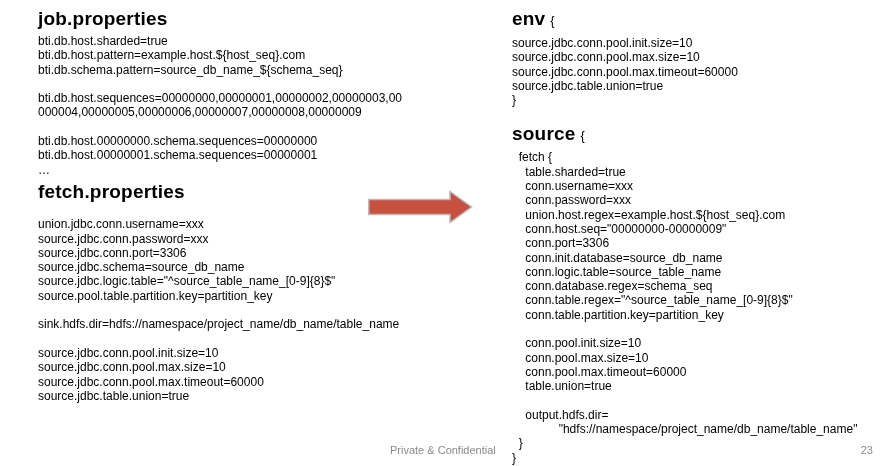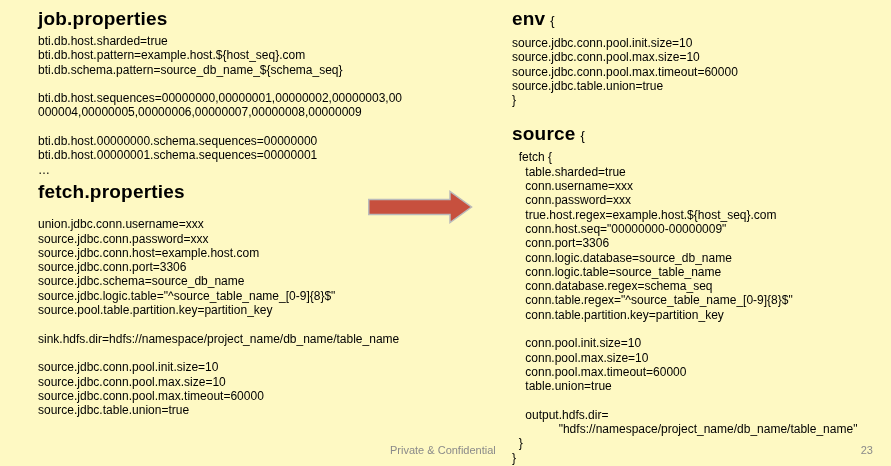--- a/index.html
+++ b/index.html
@@ -1,21 +1,21 @@
 <!DOCTYPE html>
 <html><head>
 <meta charset="utf-8">
 <style>
   html, body { margin: 0; padding: 0; }
   body { background: #888; }
   .slide {
     position: relative;
     width: 891px;
     height: 466px;
-    background: #fef9c3;
+    background: #ffffff;
     overflow: hidden;
     font-family: "Liberation Sans", sans-serif;
     color: #000000;
   }
   .col {
     position: absolute;
     top: 8px;
   }
   .col-left  { left: 38px;  width: 445px; }
   .col-right { left: 512px; width: 372px; }
@@ -83,21 +83,20 @@
         <div class="code-line">bti.db.host.00000000.schema.sequences=00000000</div>
         <div class="code-line">bti.db.host.00000001.schema.sequences=00000001</div>
         <div class="code-line">…</div>
       </div>
 
     <h1 class="section-title title-fetch">fetch.properties</h1>
     <div class="code-block">
         <div class="code-line"></div>
         <div class="code-line">union.jdbc.conn.username=xxx</div>
         <div class="code-line">source.jdbc.conn.password=xxx</div>
-        <div class="code-line">source.jdbc.conn.host=example.host.com</div>
         <div class="code-line">source.jdbc.conn.port=3306</div>
         <div class="code-line">source.jdbc.schema=source_db_name</div>
         <div class="code-line">source.jdbc.logic.table="^source_table_name_[0-9]{8}$"</div>
         <div class="code-line">source.pool.table.partition.key=partition_key</div>
         <div class="code-line"></div>
         <div class="code-line">sink.hdfs.dir=hdfs://namespace/project_name/db_name/table_name</div>
         <div class="code-line"></div>
         <div class="code-line">source.jdbc.conn.pool.init.size=10</div>
         <div class="code-line">source.jdbc.conn.pool.max.size=10</div>
         <div class="code-line">source.jdbc.conn.pool.max.timeout=60000</div>
@@ -124,24 +123,24 @@
       </div>
 
     <h1 class="section-title title-source">
       <span>source</span><span class="brace">{</span>
     </h1>
     <div class="code-block">
         <div class="code-line">  fetch {</div>
         <div class="code-line">    table.sharded=true</div>
         <div class="code-line">    conn.username=xxx</div>
         <div class="code-line">    conn.password=xxx</div>
-        <div class="code-line">    true.host.regex=example.host.${host_seq}.com</div>
+        <div class="code-line">    union.host.regex=example.host.${host_seq}.com</div>
         <div class="code-line">    conn.host.seq="00000000-00000009"</div>
         <div class="code-line">    conn.port=3306</div>
-        <div class="code-line">    conn.logic.database=source_db_name</div>
+        <div class="code-line">    conn.init.database=source_db_name</div>
         <div class="code-line">    conn.logic.table=source_table_name</div>
         <div class="code-line">    conn.database.regex=schema_seq</div>
         <div class="code-line">    conn.table.regex="^source_table_name_[0-9]{8}$"</div>
         <div class="code-line">    conn.table.partition.key=partition_key</div>
         <div class="code-line"></div>
         <div class="code-line">    conn.pool.init.size=10</div>
         <div class="code-line">    conn.pool.max.size=10</div>
         <div class="code-line">    conn.pool.max.timeout=60000</div>
         <div class="code-line">    table.union=true</div>
         <div class="code-line"></div>

